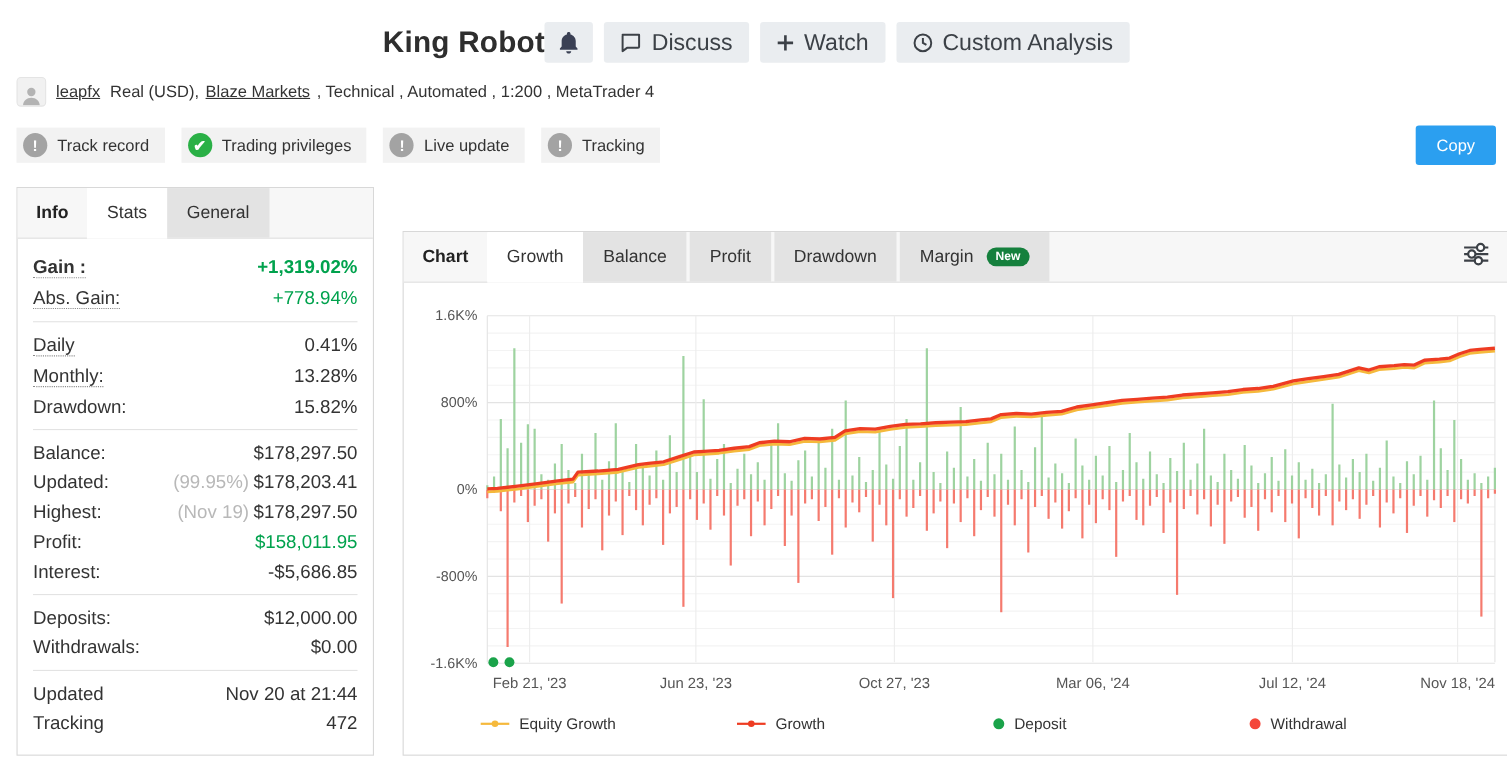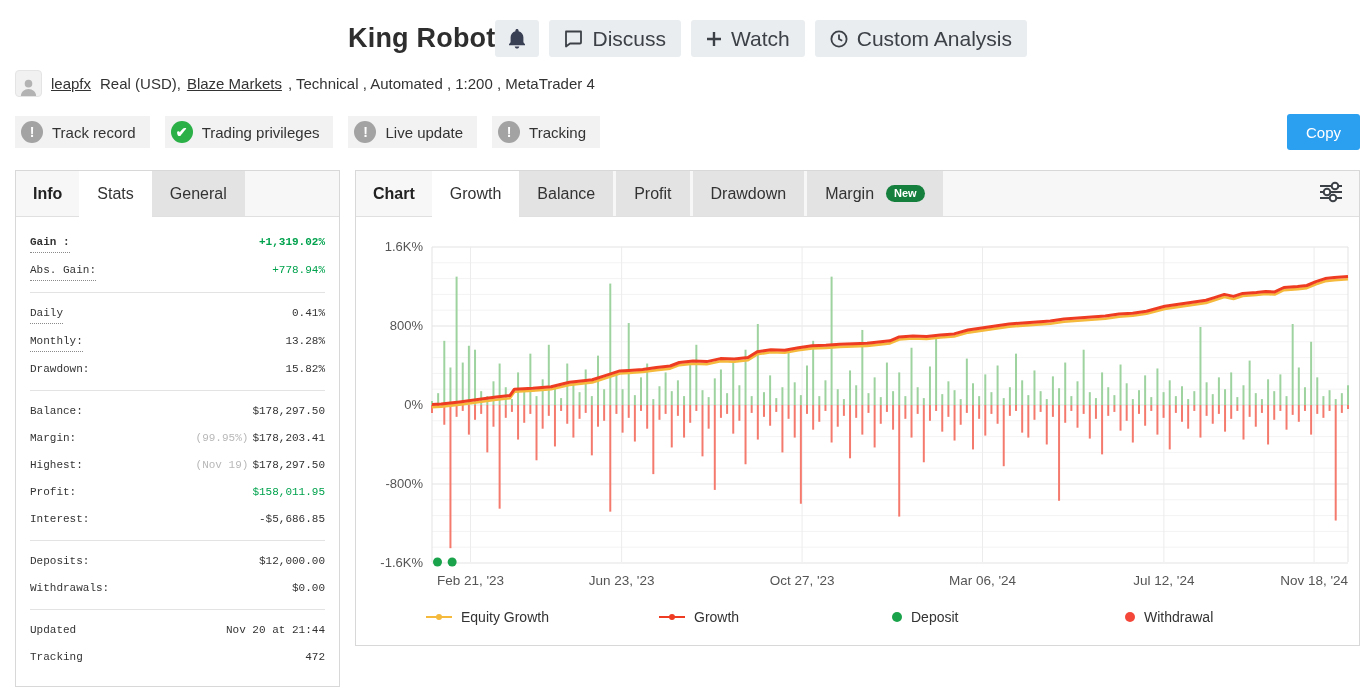--- a/index.html
+++ b/index.html
@@ -32,37 +32,37 @@
   .badge { display:flex; align-items:center; gap:9px; background:#f2f2f2; padding:5px 14px 5px 6px;
            font-size:15px; color:#333; cursor:pointer; }
   .badge-ic { width:22px; height:22px; border-radius:50%; color:#fff; display:flex; align-items:center;
               justify-content:center; font-weight:bold; font-size:14px; flex:none; }
   .badge-ic.gray  { background:#a3a3a3; }
   .badge-ic.green { background:#2ab046; }
   .copy-btn { margin-left:auto; background:#2b9ff0; color:#fff; border:none; border-radius:3px;
               padding:0 19px; height:36px; font-size:15px; cursor:pointer; font-family:inherit; }
 
   
-  .main { display:flex; gap:15px; margin-top:20px; align-items:flex-start; }
+  .main { display:flex; gap:26px; margin-top:20px; align-items:flex-end; }
   .panel { border:1px solid #d8d8d8; background:#fff; }
   .info-panel { width:325px; flex:none; }
   .chart-panel { flex:1; display:flex; flex-direction:column; }
 
   .panel-head { display:flex; align-items:stretch; background:#f7f7f7; border-bottom:1px solid #e0e0e0;
                 height:46px; flex:none; }
   .panel-label { font-weight:bold; font-size:16px; color:#222; display:flex; align-items:center; padding:0 17px; }
   .tab { display:flex; align-items:center; padding:0 18px; font-size:16px; color:#333; cursor:pointer; }
   .tab.inactive { background:#e3e3e3; margin-right:3px; }
   .tab.active { background:#fff; box-shadow:0 1px 0 0 #fff; }
   .new-pill { background:#15803d; color:#fff; font-size:11px; font-weight:bold; border-radius:9px;
               padding:2px 8px 3px; margin-left:12px; }
   .filter-zone { margin-left:auto; display:flex; align-items:center; padding:0 16px; cursor:pointer; }
 
   
-  .info-body { padding:5px 14px 8px; font-size:11px;font-family:Liberation Mono, monospace; }
+  .info-body { padding:5px 14px 8px; font-size:17px; }
   .group { padding:7px 0; }
   .group + .group { border-top:1px solid #e3e3e3; }
   .row { display:flex; justify-content:space-between; align-items:baseline; padding:4px 0; line-height:19px; }
   .lbl { color:#333; }
   .lbl.dotted { border-bottom:1px dotted #8a8a8a; }
   .lbl.bold, .val.bold { font-weight:bold; }
   .val { color:#333; text-align:right; }
   .val.green { color:#00a24d; }
   .pre { color:#b8b8b8; margin-right:4px; }
 
@@ -191,21 +191,21 @@
               <span class="lbl">Drawdown:</span>
               <span class="val">15.82%</span>
             </div>
           </div>
           <div class="group">
             <div class="row">
               <span class="lbl">Balance:</span>
               <span class="val">$178,297.50</span>
             </div>
             <div class="row">
-              <span class="lbl">Margin:</span>
+              <span class="lbl">Updated:</span>
               <span class="val"><span class="pre">(99.95%)</span>$178,203.41</span>
             </div>
             <div class="row">
               <span class="lbl">Highest:</span>
               <span class="val"><span class="pre">(Nov 19)</span>$178,297.50</span>
             </div>
             <div class="row">
               <span class="lbl">Profit:</span>
               <span class="val green">$158,011.95</span>
             </div>

